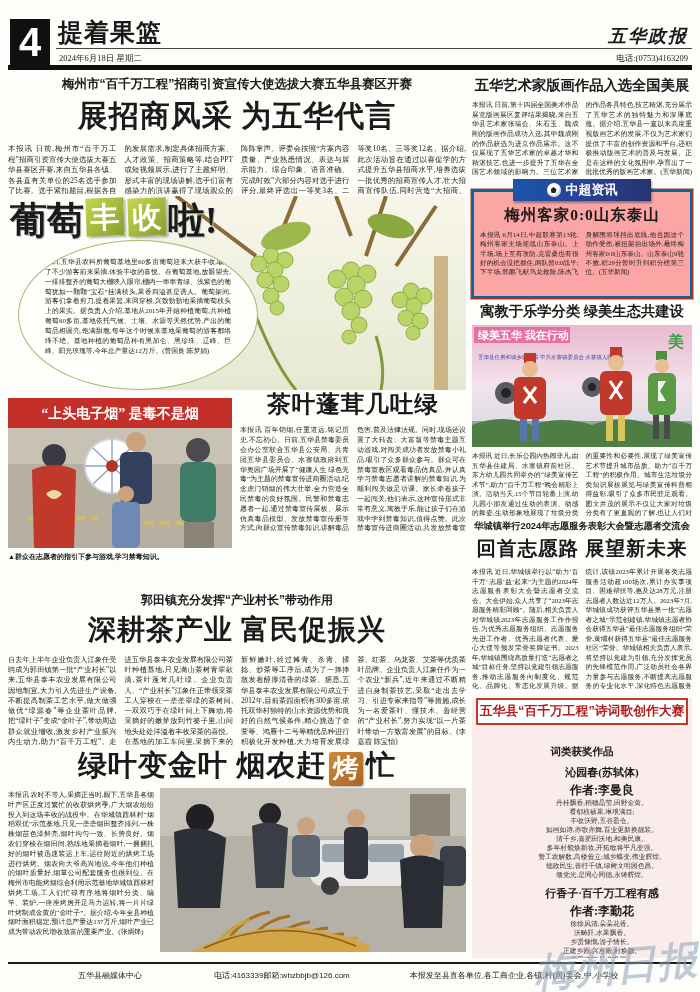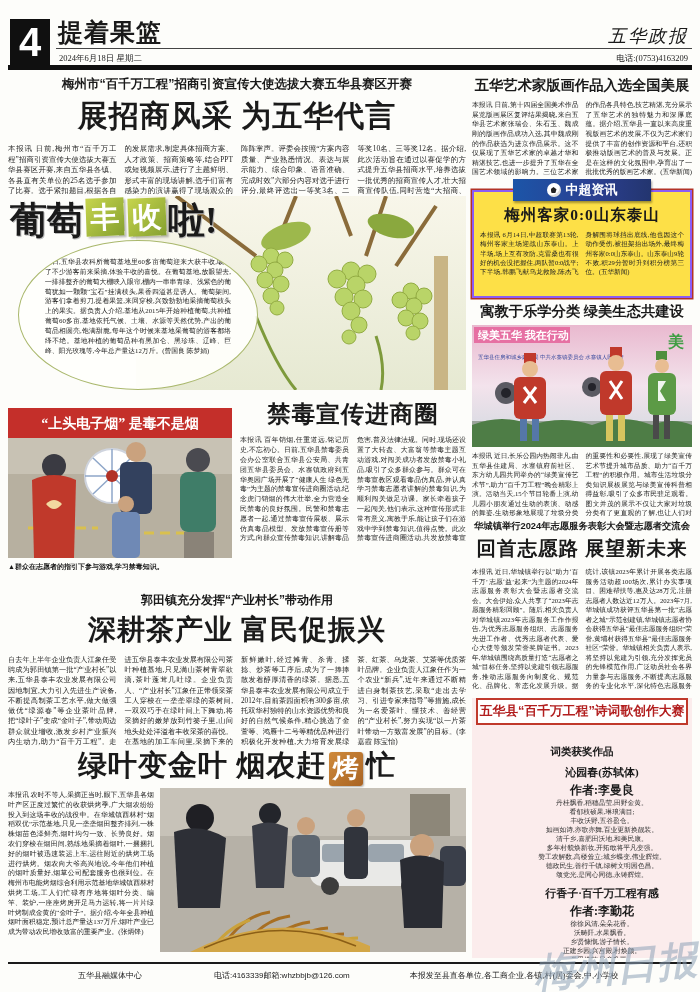--- a/index.html
+++ b/index.html
@@ -5,21 +5,21 @@
   html,body{margin:0;padding:0;background:#e8e6e2;}
   .page{position:relative;width:700px;height:992px;margin:0 auto;background:#fdfdfa;
         font-family:"Liberation Serif","DejaVu Serif",serif;color:#1a1a1a;overflow:hidden;}
   
   .pagenum{position:absolute;left:10px;top:19px;width:40px;height:47px;background:#101010;color:#fff;
            font-family:"Liberation Sans",sans-serif;font-weight:bold;font-size:40px;text-align:center;line-height:47px;}
   .section-title{position:absolute;left:58px;top:16px;font-size:25px;font-weight:900;letter-spacing:1px;
            font-family:"Liberation Sans",sans-serif;}
   .header-rule{position:absolute;left:56px;top:48px;width:636px;height:1px;background:#444;}
   .header-date{position:absolute;left:59px;top:53px;font-size:8.5px;color:#222;}
-  .masthead{position:absolute;right:12px;top:24px;font-size:18px;font-weight:normal;font-style:italic;letter-spacing:2px;}
+  .masthead{position:absolute;right:12px;top:24px;font-size:18px;font-weight:bold;font-style:italic;letter-spacing:2px;}
   .header-phone{position:absolute;right:12px;top:53px;font-size:8.5px;}
   .thick-bar{position:absolute;left:8px;top:65px;width:684px;height:5px;background:#101010;}
   
   .kicker{ text-align:center;font-weight:bold;font-family:"Liberation Sans",sans-serif;}
   .headline{text-align:center;font-weight:900;letter-spacing:1px;}
   .bodytext{text-align:justify;line-height:1.42;color:#222;}
   
   .sec-main{position:absolute;left:8px;top:76px;width:458px;}
   .sec-main .kicker{font-size:12.5px;}
   .sec-main .headline{font-size:30px;margin-top:3px;}
@@ -28,21 +28,21 @@
   .grape-title{position:absolute;left:2px;top:0;z-index:3;white-space:nowrap;}
   .grape-title .big{font-size:37px;font-weight:900;text-shadow:1px 1px 0 #bbb;}
   .grape-box{display:inline-block;width:38px;height:38px;margin:0 2px;vertical-align:6px;
              background:linear-gradient(135deg,#c7d54d,#85a030);color:#fff;font-size:29px;font-weight:900;
              text-align:center;line-height:38px;box-shadow:2px 2px 2px rgba(0,0,0,.25);transform:rotate(-2deg);}
   .grape-photo{position:absolute;right:0;top:0;width:330px;height:194px;}
   .grape-circle{position:absolute;left:10px;top:44px;width:238px;height:148px;z-index:2;
                 background:rgba(255,255,252,.93);border:1.5px solid #aab86d;border-radius:50%;
                 padding:0;overflow:hidden;}
   .grape-circle .inner{padding:16px 26px;font-size:6.8px;line-height:1.45;text-align:justify;}
-  .sec-drug{position:absolute;left:8px;top:394px;width:458px;height:192px;}
+  .sec-drug{position:absolute;left:8px;top:384px;width:458px;height:192px;}
   .drug-photo{position:absolute;left:0;top:14px;width:224px;height:150px;}
   .drug-caption{position:absolute;left:0;top:168px;width:224px;font-size:7px;font-weight:bold;
                 font-family:"Liberation Sans",sans-serif;}
   .drug-right{position:absolute;left:232px;top:6px;width:226px;}
   .drug-right .headline{font-size:23.5px;line-height:1.25;}
   .drug-right .bodytext{margin-top:6px;column-count:2;column-gap:8px;font-size:6.9px;height:112px;overflow:hidden;}
   .sec-tea{position:absolute;left:8px;top:592px;width:458px;}
   .sec-tea .kicker{font-size:12px;}
   .sec-tea .headline{font-size:28px;margin-top:2px;}
   .sec-tea .bodytext{margin-top:6px;column-count:4;column-gap:8px;font-size:7.2px;height:92px;overflow:hidden;}
@@ -50,22 +50,22 @@
   .tobacco-headline{text-align:center;font-size:29px;font-weight:900;letter-spacing:1px;}
   .kao-box{display:inline-block;width:34px;height:34px;margin:0 3px;vertical-align:-2px;
            background:linear-gradient(135deg,#cf8a3a,#a96424);color:#fff;font-size:26px;font-weight:900;
            text-align:center;line-height:34px;border-radius:3px;box-shadow:1px 1px 2px rgba(0,0,0,.3);}
   .tobacco-text{position:absolute;left:0;top:44px;width:146px;height:162px;font-size:6.9px;overflow:hidden;}
   .tobacco-photo{position:absolute;left:152px;top:42px;width:306px;height:164px;}
   
   .sec-art{position:absolute;left:472px;top:76px;width:220px;}
   .sec-art .headline{font-size:14.3px;letter-spacing:0;}
   .sec-art .bodytext{margin-top:5px;column-count:2;column-gap:7px;font-size:6.8px;height:98px;overflow:hidden;}
-  .sec-soccer{position:absolute;left:472px;top:190px;width:216px;height:104px;border:2px solid #8b5cf6;
-              box-shadow:0 0 0 1.5px #b23226;background:#fde047;}
+  .sec-soccer{position:absolute;left:472px;top:190px;width:216px;height:104px;border:2px solid #0369a1;
+              box-shadow:0 0 0 1.5px #b23226;background:#fca5a5;}
   .soccer-badge{position:absolute;top:-13px;left:50%;transform:translateX(-50%);width:138px;height:22px;
                 background:linear-gradient(90deg,#1c55a8,#2b3f90 60%,#23356f);color:#fff;display:flex;
                 align-items:center;justify-content:center;gap:5px;font-family:"Liberation Sans",sans-serif;
                 font-weight:bold;font-size:13px;box-shadow:1px 2px 2px rgba(0,0,0,.35);}
   .soccer-badge .ball{width:14px;height:14px;border-radius:50%;background:radial-gradient(circle at 35% 30%,#fff 55%,#ddd 60%);
                 position:relative;}
   .soccer-badge .ball::after{content:"";position:absolute;left:4px;top:4px;width:6px;height:6px;background:#222;
                 clip-path:polygon(50% 0,100% 38%,82% 100%,18% 100%,0 38%);}
   .sec-soccer .headline{font-size:15.5px;margin-top:13px;}
   .sec-soccer .bodytext{margin:4px 6px 0;column-count:2;column-gap:7px;font-size:6.6px;height:64px;overflow:hidden;}
@@ -188,21 +188,21 @@
         <rect x="112" y="54" width="32" height="52" rx="6" fill="#33415e"></rect>
         <circle cx="118" cy="96" r="8" fill="#caa27e"></circle>
         <rect x="104" y="104" width="28" height="46" rx="5" fill="#6f89b5"></rect>
         <circle cx="190" cy="52" r="12" fill="#4a4a50"></circle>
         <rect x="172" y="64" width="36" height="60" rx="8" fill="#3f7d68"></rect>
         <rect x="176" y="124" width="30" height="26" fill="#8a8378"></rect>
       </g>
     </svg>
     <div class="drug-caption">▲群众在志愿者的指引下参与游戏,学习禁毒知识。</div>
     <div class="drug-right">
-      <div class="headline">禁毒宣传进商圈</div>
+      <div class="headline">茶叶蓬茸几吐绿</div>
       <div class="bodytext">本报讯 百年销烟,任重道远,铭记历史,不忘初心。日前,五华县禁毒委员会办公室联合五华县公安局、共青团五华县委员会、水寨镇政府到五华奥园广场开展了“健康人生 绿色无毒”为主题的禁毒宣传进商圈活动,纪念虎门销烟的伟大壮举,全力营造全民禁毒的良好氛围。民警和禁毒志愿者一起,通过禁毒宣传展板、展示仿真毒品模型、发放禁毒宣传册等方式,向群众宣传禁毒知识,讲解毒品危害,普及法律法规。同时,现场还设置了大转盘、大富翁等禁毒主题互动游戏,对闯关成功者发放禁毒小礼品,吸引了众多群众参与。群众可在禁毒宣教区观看毒品仿真品,并认真学习禁毒志愿者讲解的禁毒知识,为顺利闯关做足功课。家长牵着孩子一起闯关,他们表示,这种宣传形式非常有意义,寓教于乐,能让孩子们在游戏中学到禁毒知识,值得点赞。此次禁毒宣传进商圈活动,共发放禁毒宣传资料、禁毒小礼品800多份,解答群众咨询100余人次,以群众喜闻乐见的方式,让群众在活动中认识毒品的危害,进一步增强了群众识毒、防毒、拒毒意识,营造了全社会关心、支持、参与禁毒工作的浓厚氛围。(五华新闻)</div>
     </div>
   </div>
 
   <div class="sec-tea">
     <div class="kicker">郭田镇充分发挥“产业村长”带动作用</div>
     <div class="headline">深耕茶产业 富民促振兴</div>
     <div class="bodytext">自去年上半年企业负责人江象任受聘成为郭田镇第一批“产业村长”以来,五华县泰丰农业发展有限公司因地制宜,大力引入先进生产设备,不断提高制茶工艺水平,做大做强做优“绿源春”等企业茶叶品牌,把“绿叶子”变成“金叶子”,带动周边群众就业增收,激发乡村产业振兴内生动力,助力“百千万工程”。走进五华县泰丰农业发展有限公司茶叶种植基地,只见满山茶树青翠欲滴,茶叶蓬茸几吐绿。企业负责人、“产业村长”江象任正带领采茶工人穿梭在一垄垄翠绿的茶树间,一双双巧手在绿叶间上下舞动,将采摘好的嫩芽放到竹篓子里,山间地头处处洋溢着丰收采茶的喜悦。在基地的加工车间里,采摘下来的新鲜嫩叶,经过摊青、杀青、揉捻、炒茶等工序后,成为了一捧捧散发着醇厚清香的绿茶。据悉,五华县泰丰农业发展有限公司成立于2012年,目前茶园面积有300多亩,依托双华村独特的山水资源优势和良好的自然气候条件,精心挑选了金萱等、鸿雁十二号等精优品种进行积极化开发种植,大力培育发展绿茶、红茶、乌龙茶、艾茶等优质茶叶品牌。企业负责人江象任作为一个农业“新兵”,近年来通过不断精进自身制茶技艺,采取“走出去学习、引进专家来指导”等措施,成长为一名爱茶叶、懂技术、善经营的“产业村长”,努力实现“以一片茶叶带动一方致富发展”的目标。(李嘉霞 陈宝怡)</div>
   </div>
 

